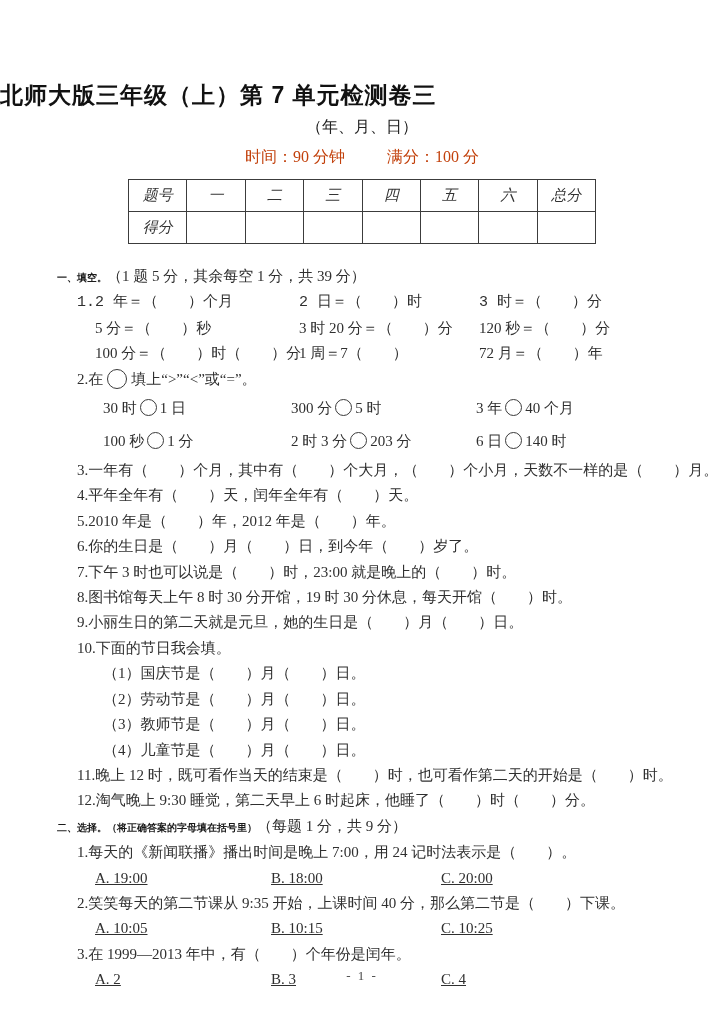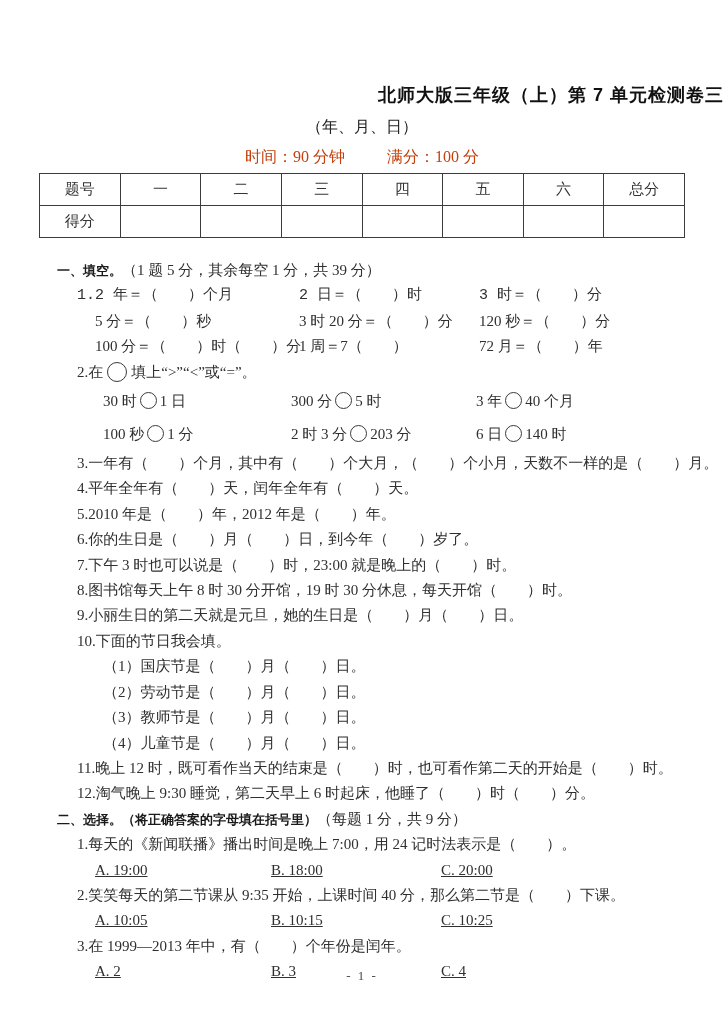--- a/index.html
+++ b/index.html
@@ -8,55 +8,55 @@
     position:relative;
     width:724px; height:1024px;
     background:#ffffff;
     overflow:hidden;
     font-family:"Liberation Serif","DejaVu Serif",serif;
     font-size:15px;
     color:#2f2f2f;
   }
   .title {
     padding-top:82px;
-    text-align:right;
+    text-align:left;
     font-family:"Liberation Sans","DejaVu Sans",sans-serif;
     font-weight:bold;
-    font-size:18px;
+    font-size:23px;
     color:#111;
     letter-spacing:1px;
     line-height:26px;
   }
   .subtitle { text-align:center; font-size:16px; margin-top:9px; color:#222; }
   .meta { text-align:center; font-size:16px; margin-top:9px; color:#c2410c; }
   .meta .gap { display:inline-block; width:42px; }
   table.score-table {
-    width:646px; margin:5px auto 0;
-    border-collapse:collapse; table-layout:fixed;
+    width:468px; margin:11px auto 0;
+    border-collapse:collapse; table-layout:fixed;font-style:italic;
   }
   table.score-table td {
     border:1px solid #3c3c3c;
     height:31px;
     text-align:center;
     font-size:15px;
     color:#333;
     padding:0;
   }
   .body-area {
     margin-top:20px;
     padding-left:57px; padding-right:20px;
     line-height:25.4px;
   }
   .line { white-space:nowrap; }
   .q   { padding-left:20px; }
   .sub { padding-left:46px; }
   .sec-head { white-space:nowrap; }
   .sec-bold {
     font-family:"Liberation Sans","DejaVu Sans",sans-serif;
-    font-weight:bold; font-size:13px; color:#1a1a1a;
+    font-weight:bold; font-size:10px; color:#1a1a1a;
   }
   .sec-note { font-size:15px; color:#2f2f2f; }
   .row3a { display:grid; grid-template-columns:222px 180px auto; padding-left:20px; white-space:nowrap;font-family:Liberation Mono, monospace; }
   .row3b { display:grid; grid-template-columns:204px 180px auto; padding-left:38px; white-space:nowrap; }
   .rowc  { display:grid; grid-template-columns:188px 185px auto; padding-left:46px; height:33px; align-items:center; white-space:nowrap; }
   .rowo  { display:grid; grid-template-columns:176px 170px auto; padding-left:38px; white-space:nowrap;text-decoration:underline; }
   .circ {
     display:inline-block; box-sizing:border-box;
     width:17px; height:17px;
     border:1.4px solid #3a3a3a; border-radius:50%;

